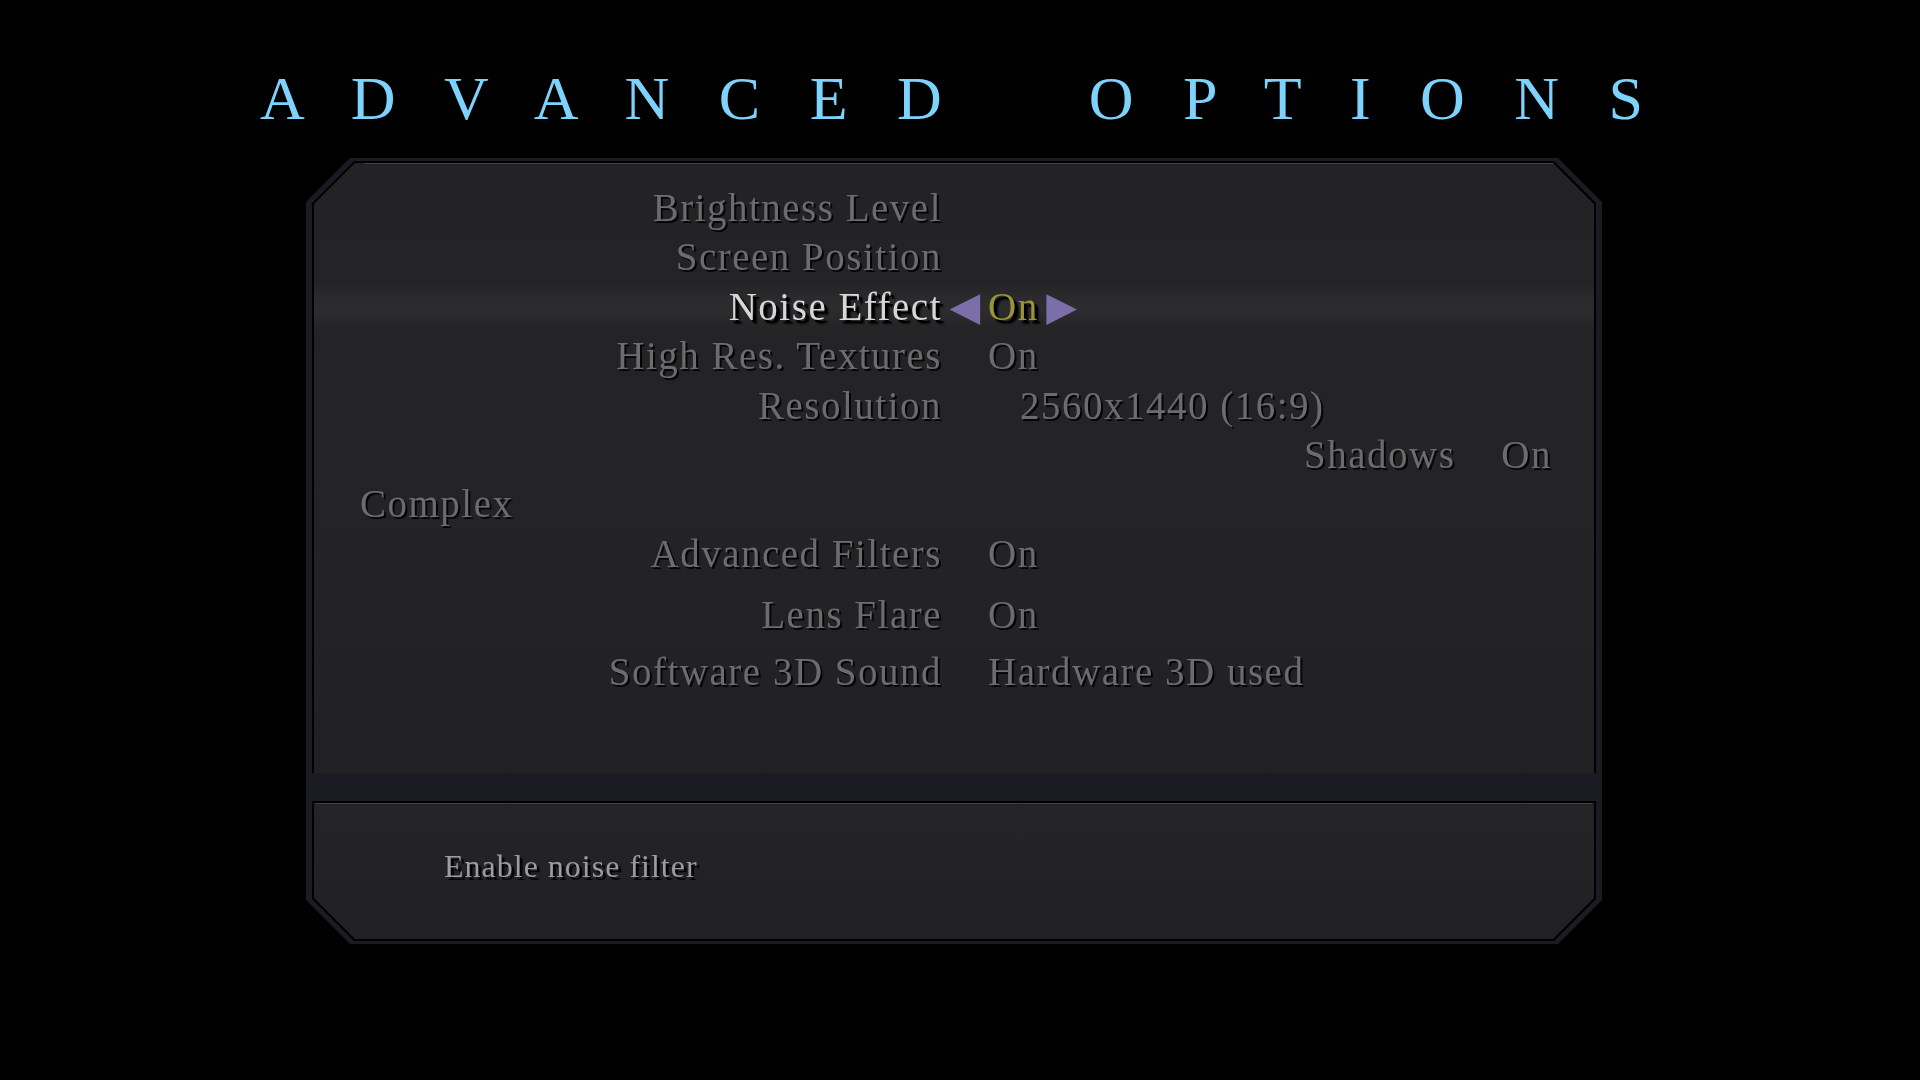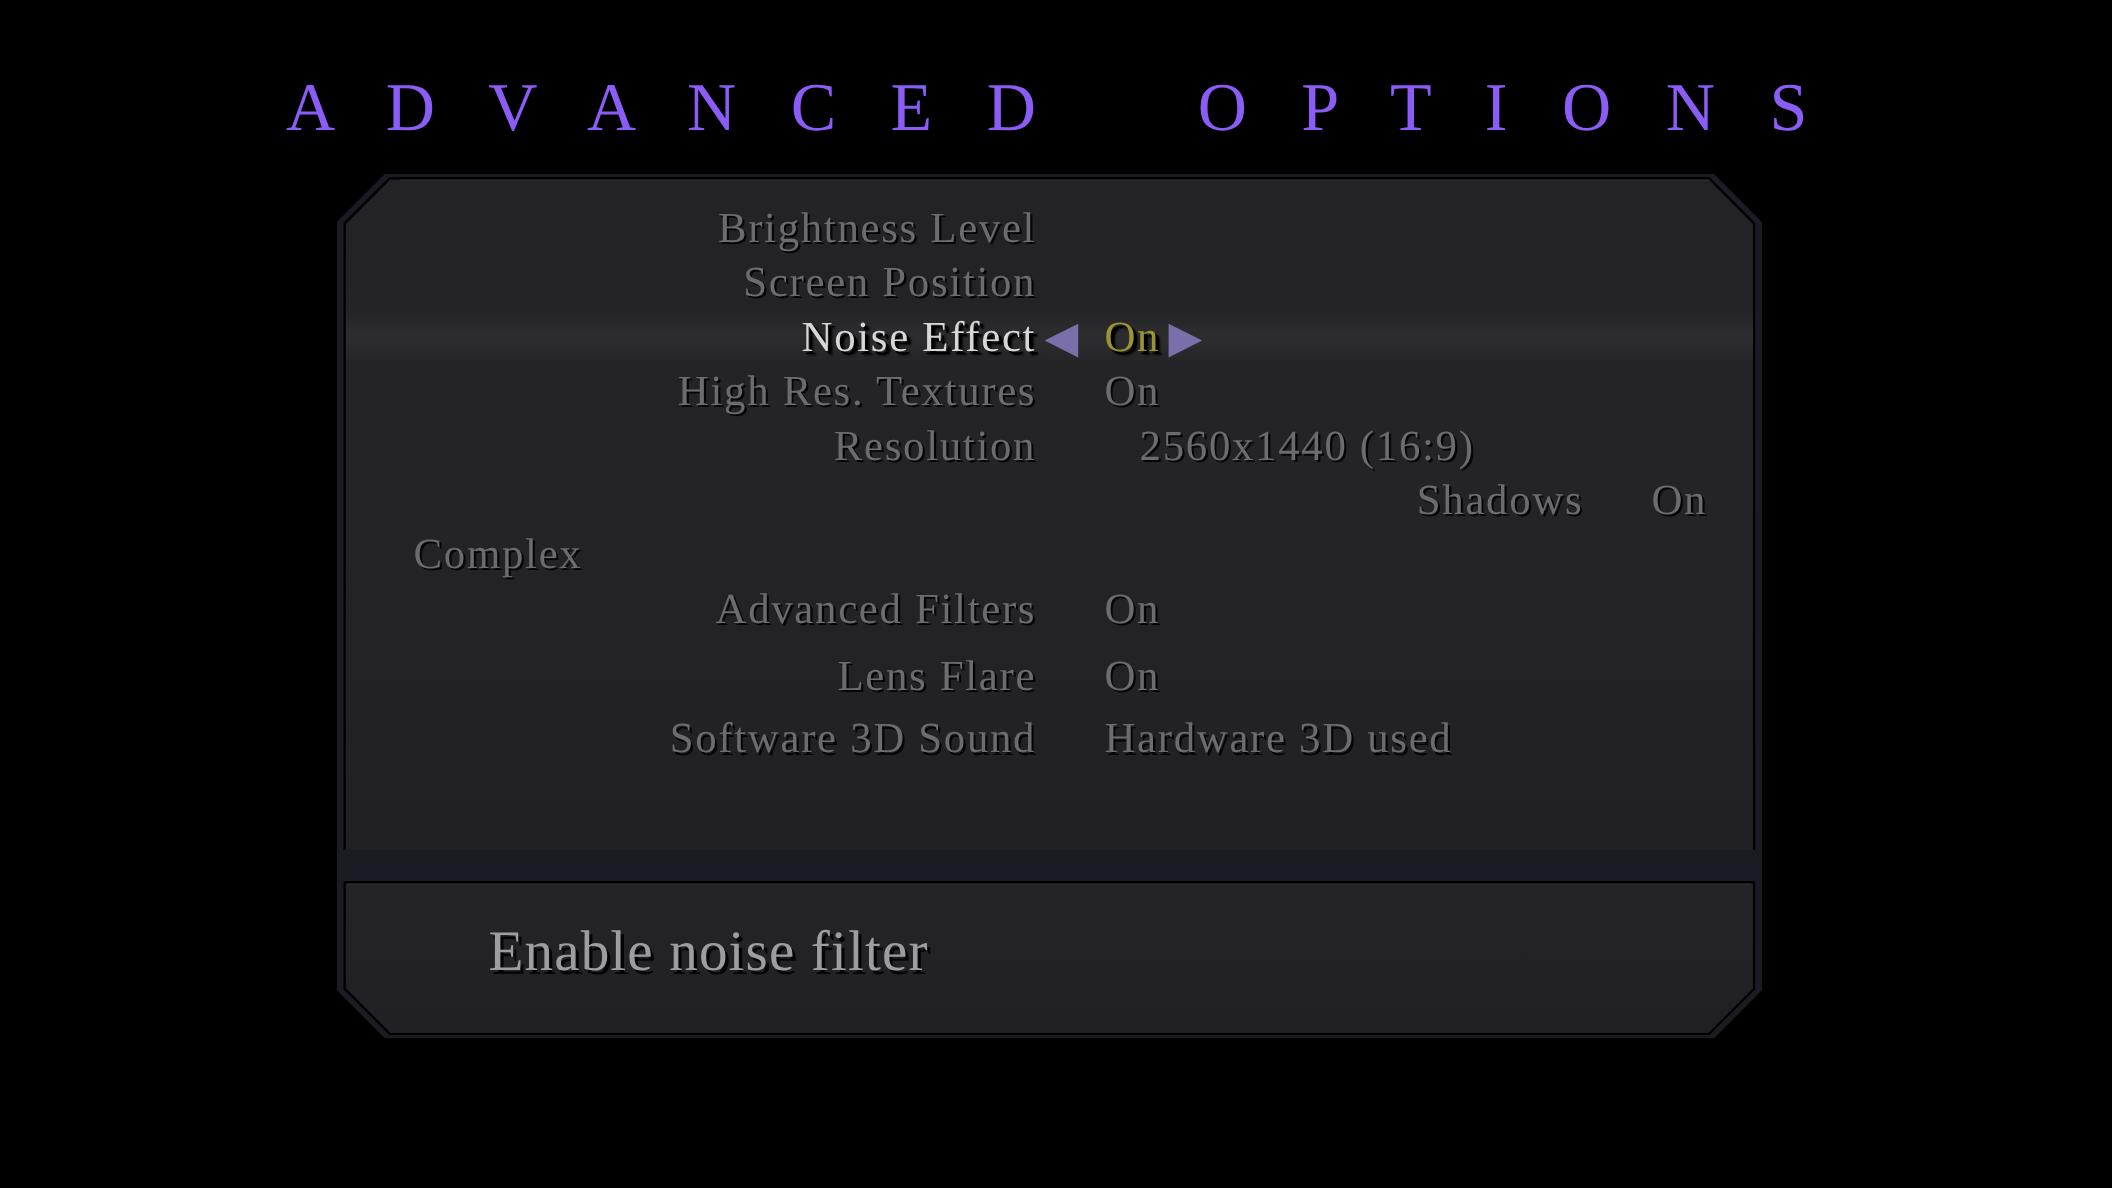--- a/index.html
+++ b/index.html
@@ -26,21 +26,21 @@
   
   #title {
     position: absolute;
     left: 0;
     top: 62px;
     width: 1920px;
     text-align: center;
     font-size: 62px;
     line-height: 72px;
     letter-spacing: 17px;
-    color: #8b5cf6;
+    color: #7dd3fc;
     text-shadow: 2px 2px 0 #000, 3px 3px 3px rgba(0,0,0,.9);
     white-space: pre;
     font-weight: normal;
   }
 
   
   #panel-wrap {
     position: absolute;
     left: 306px;
     top: 158px;
@@ -140,21 +140,21 @@
   }
   .menu-row .arrow-left,
   .menu-row .arrow-right {
     width: 46px;
     text-align: center;
     font-size: 40px;
     color: transparent;
     line-height: 49px;
   }
   .menu-row .value {
-    margin-left: 16px;
+    margin-left: 0;
     color: #6c6c6e;
     letter-spacing: 1.5px;
     text-shadow: 2px 2px 0 rgba(0,0,0,.85);
   }
 
   
   .menu-row.selected {
     background: linear-gradient(180deg, rgba(255,255,255,0) 0%, rgba(255,255,255,.035) 35%, rgba(255,255,255,.045) 55%, rgba(255,255,255,0) 100%);
     align-items: flex-end;
   }
@@ -172,21 +172,21 @@
   }
 
   
   #footer-desc {
     position: absolute;
     left: 0;
     top: 34px;
     width: 1284px;
     padding-left: 130px;
     box-sizing: border-box;
-    font-size: 52px;
+    font-size: 32px;
     line-height: 58px;
     color: #9d9d9f;
     letter-spacing: 1px;
     text-shadow: 3px 3px 0 rgba(0,0,0,.85);
     white-space: pre;
   }
 </style>
 </head>
 <body>
 

